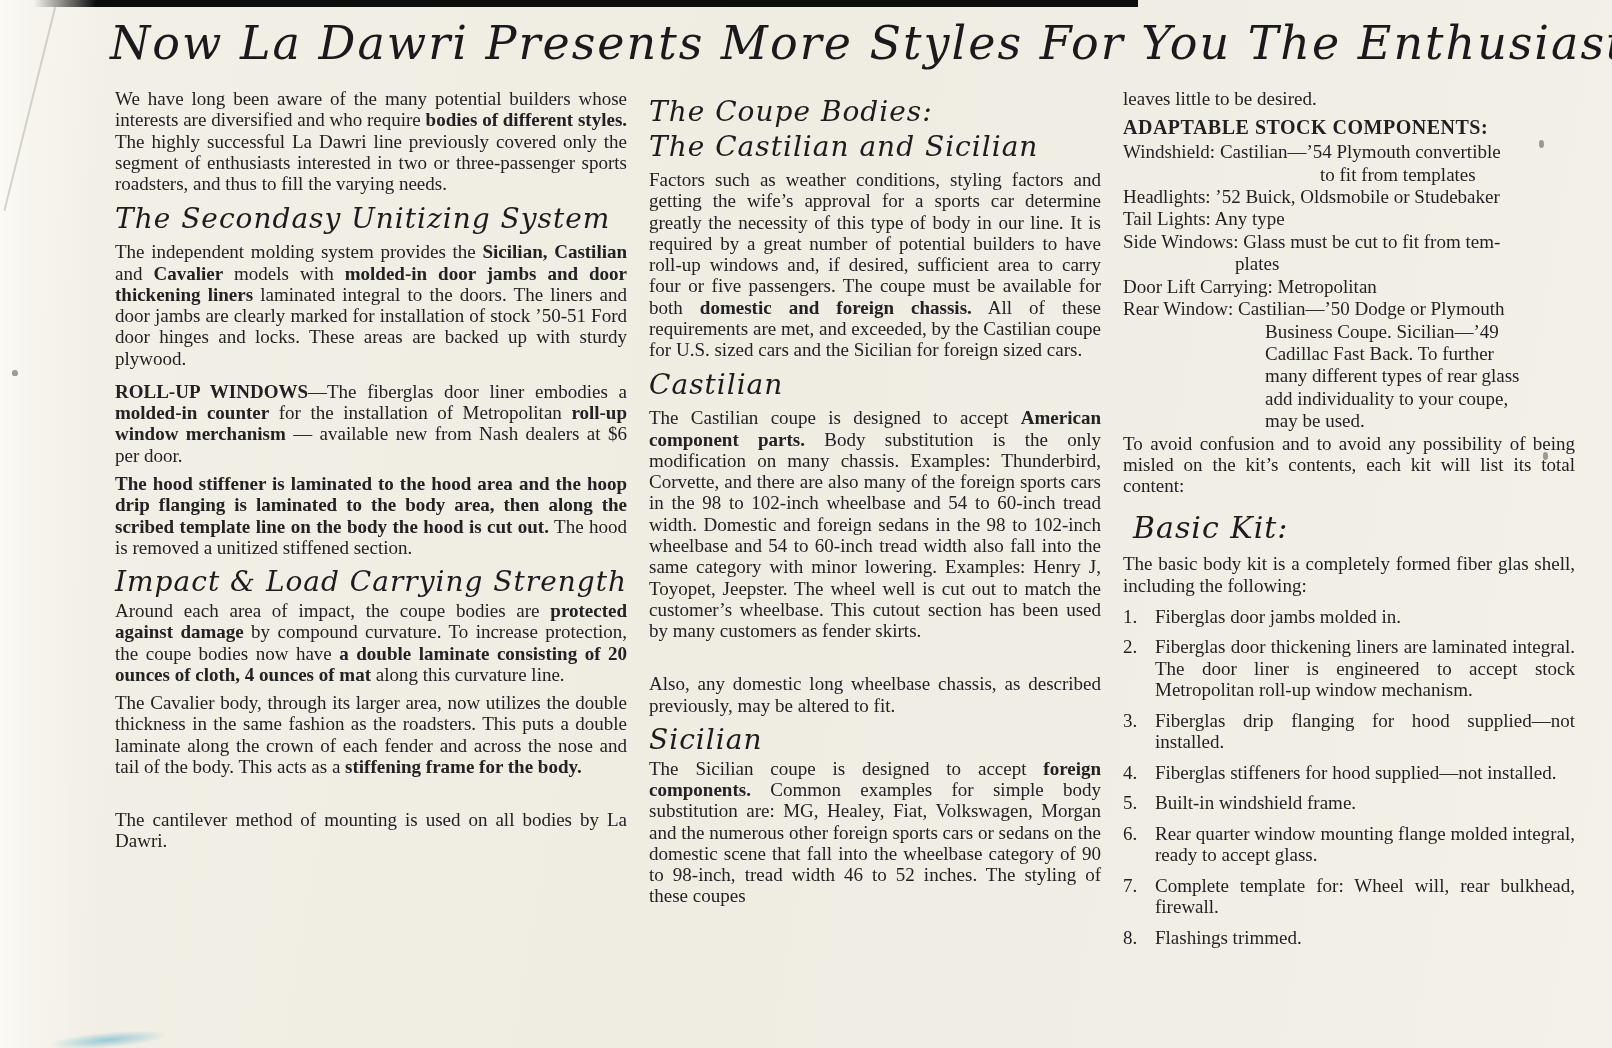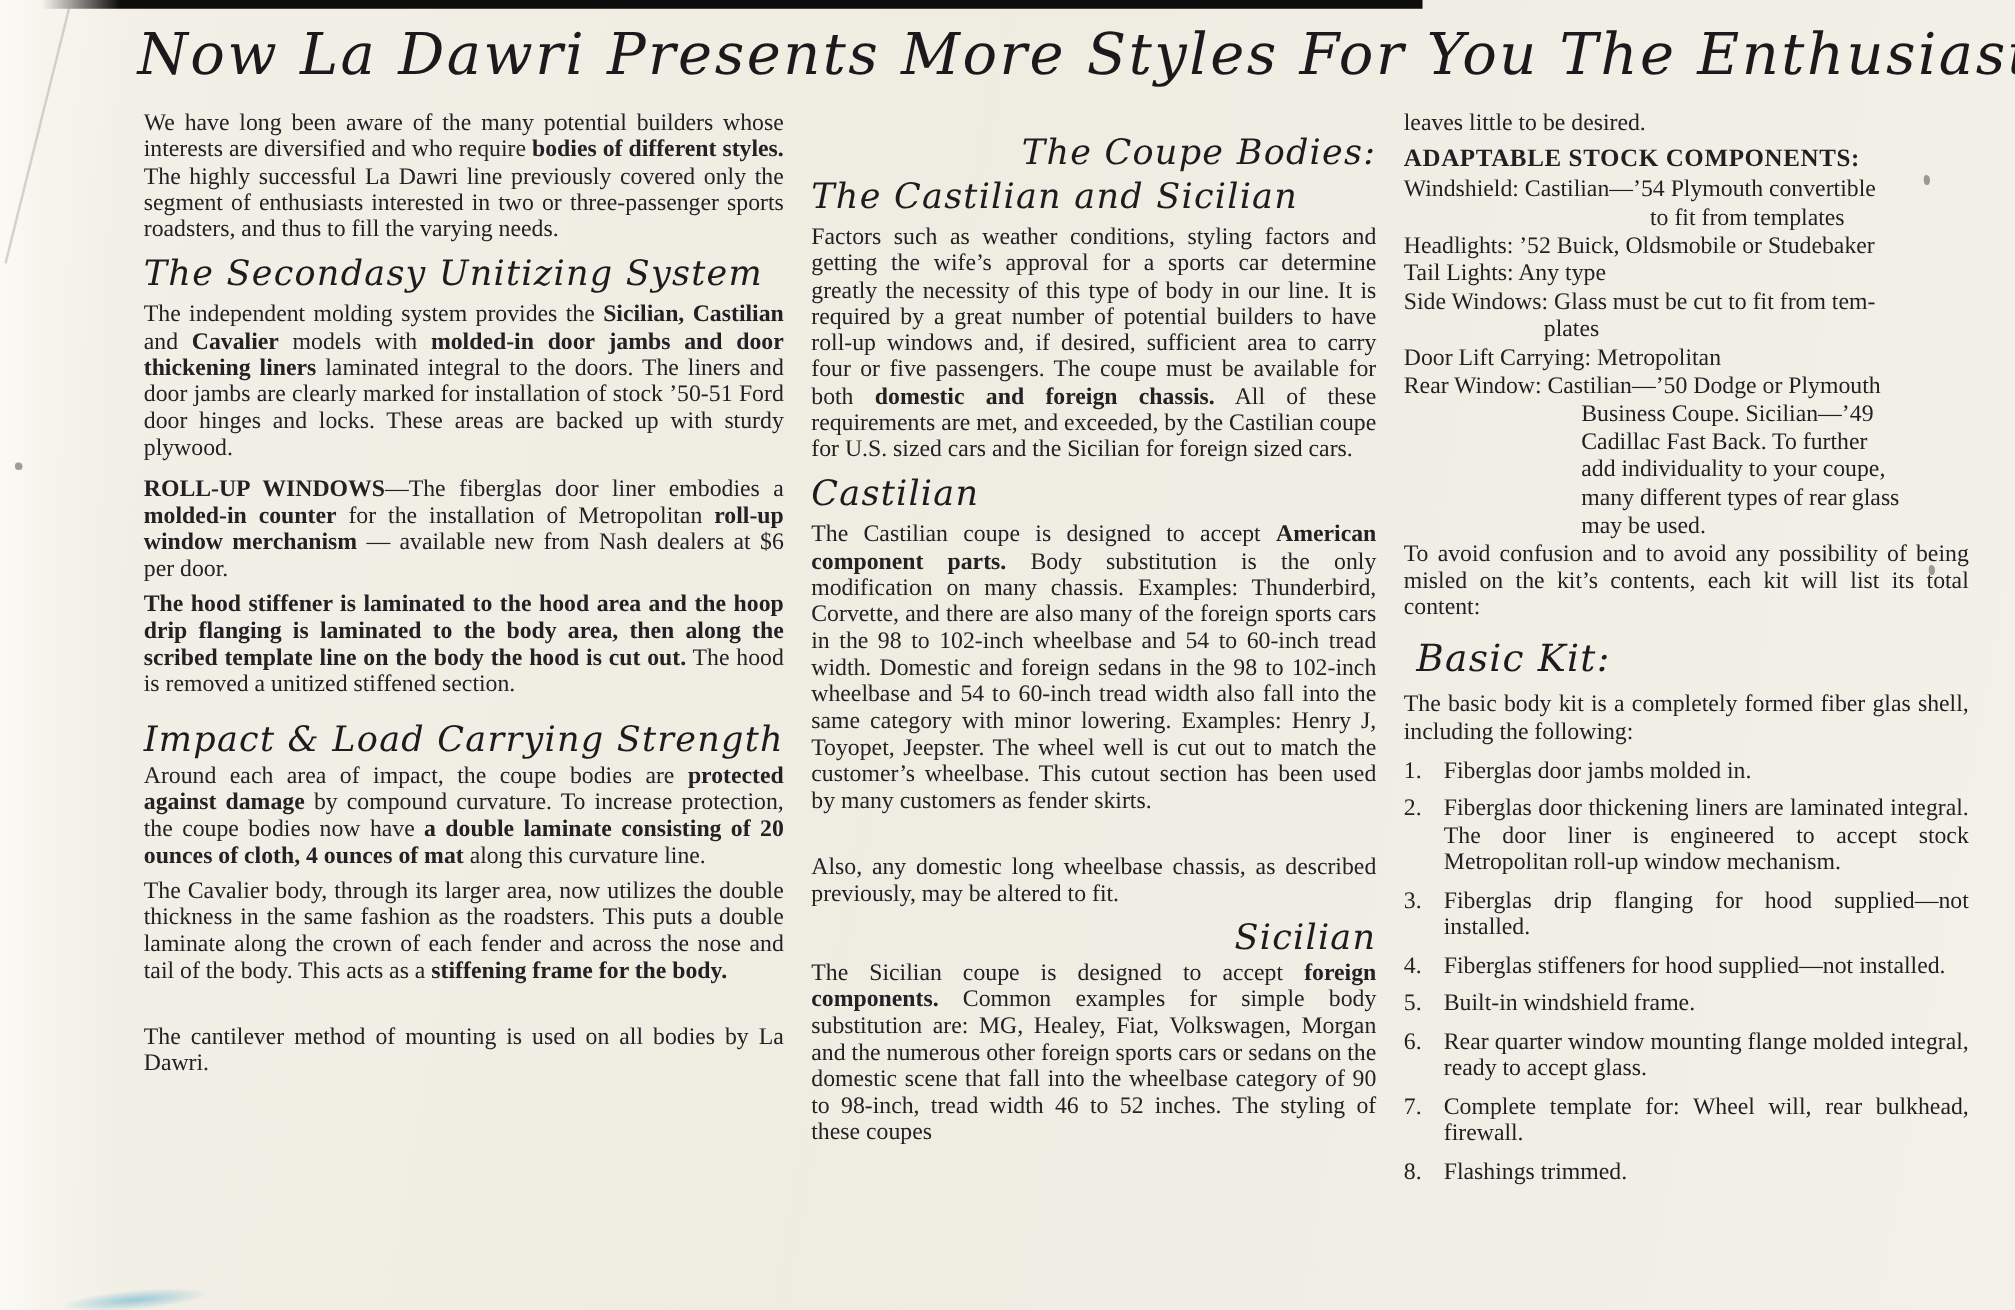--- a/index.html
+++ b/index.html
@@ -36,21 +36,21 @@
   p.body, .rich {
     margin:0 0 7px 0; font-size:19px; line-height:1.12; text-align:justify; color:#232124;
   }
   .rich .b { font-weight:bold; }
   .gap-top { margin-top:32px; }
 
   .script-h {
     font-family:"DejaVu Serif", serif; font-style:italic; font-size:28px;
     letter-spacing:1px; margin:8px 0 6px 0; white-space:nowrap; color:#1d1b1d;
   }
-  .script-h.tight { margin:17px 0 2px 0;text-align:right; }
+  .script-h.tight { margin:7px 0 2px 0; }
   .script-h.big { font-size:30px; margin:14px 0 8px 10px; }
 
   .caps-h { font-weight:bold; font-size:20px; letter-spacing:.5px; margin:3px 0 2px 0; }
 
   .spec-line { font-size:19px; line-height:1.18; }
   .ind-1 { padding-left:112px; }
   .ind-2 { padding-left:197px; }
   .ind-3 { padding-left:142px; }
 
   .after-spec { margin-top:6px; }
@@ -118,22 +118,22 @@
             <div class="spec-line ind-0">Side Windows: Glass must be cut to fit from tem-</div>
             <div class="spec-line ind-1">plates</div>
           </div>
           <div class="spec-item">
             <div class="spec-line ind-0">Door Lift Carrying: Metropolitan</div>
           </div>
           <div class="spec-item">
             <div class="spec-line ind-0">Rear Window: Castilian—’50 Dodge or Plymouth</div>
             <div class="spec-line ind-3">Business Coupe.  Sicilian—’49</div>
             <div class="spec-line ind-3">Cadillac Fast Back.  To further</div>
+            <div class="spec-line ind-3">many different types of rear glass</div>
             <div class="spec-line ind-3">add individuality to your coupe,</div>
-            <div class="spec-line ind-3">many different types of rear glass</div>
             <div class="spec-line ind-3">may be used.</div>
           </div>
         </div>
       <p class="body after-spec">To avoid confusion and to avoid any possibility of being misled on the kit’s contents, each kit will list its total content:</p>
       <div class="script-h big">Basic Kit:</div>
       <p class="body">The basic body kit is a completely formed fiber glas shell, including the following:</p>
       <div class="kit-list">
           <div class="kit-item">
             <span class="kit-num">1.</span>
             <span class="kit-text">Fiberglas door jambs molded in.</span>

